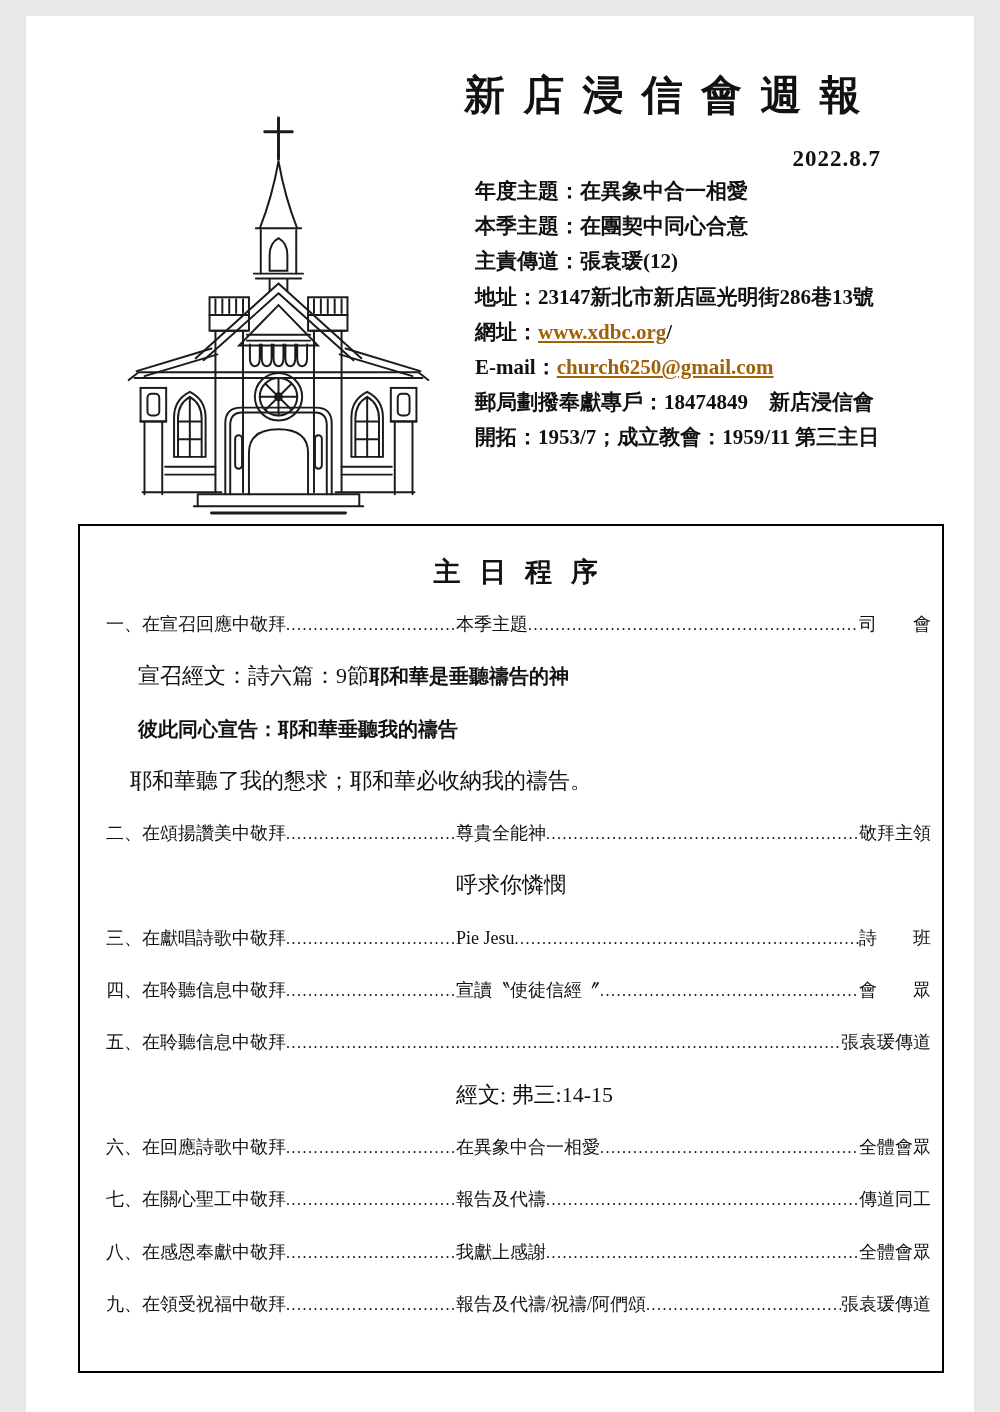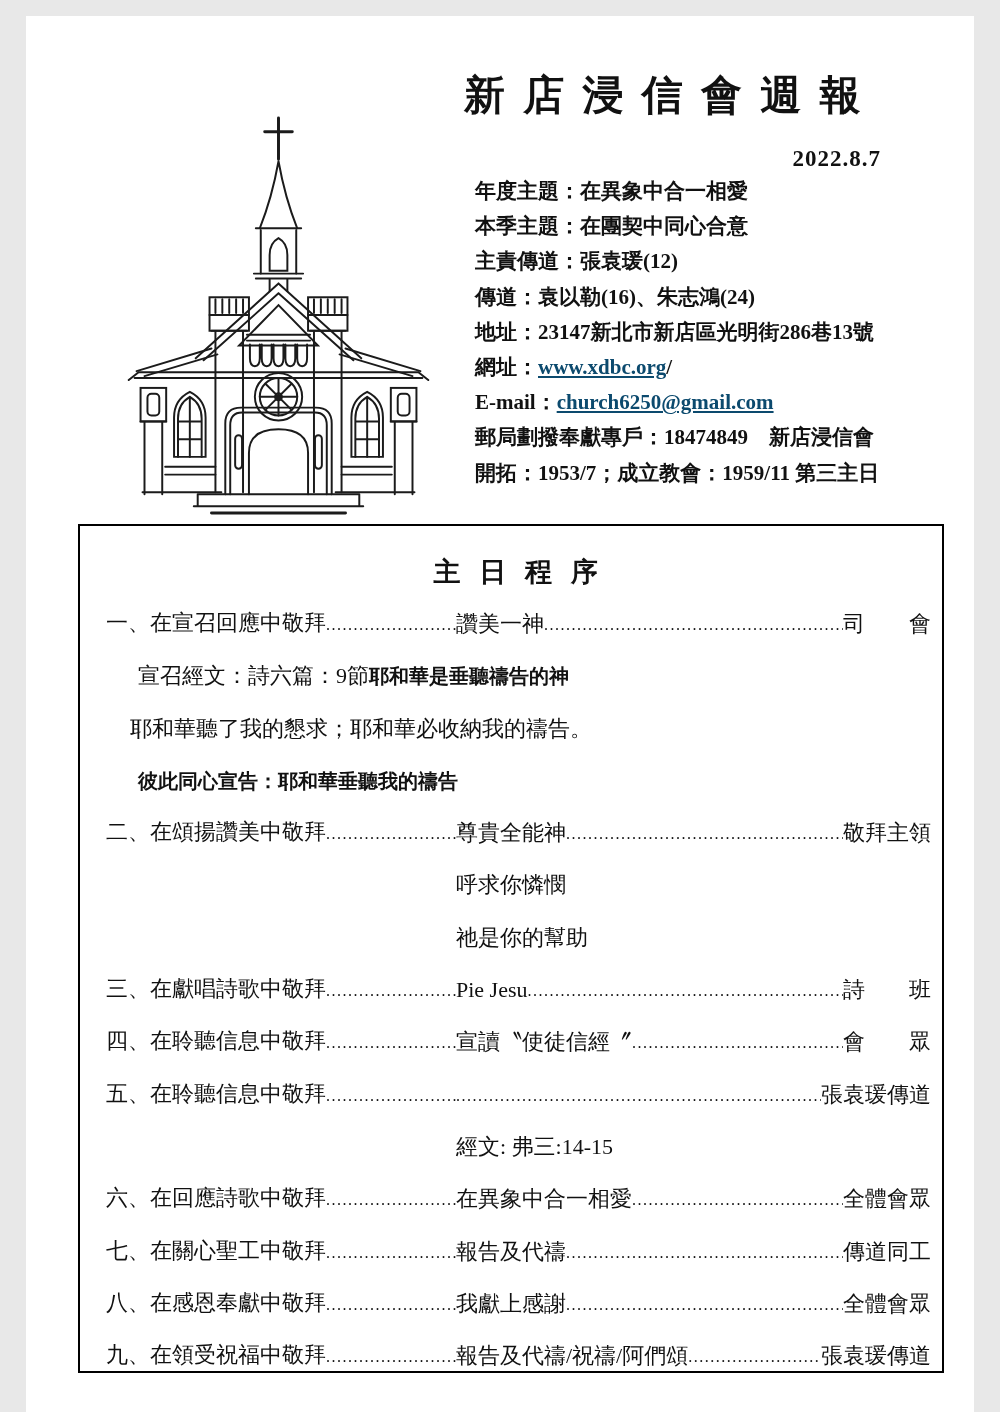--- a/index.html
+++ b/index.html
@@ -17,34 +17,34 @@
     position:absolute;top:130px;right:93px;
     font-size:23px;font-weight:bold;letter-spacing:1px;
   }
   .church-art{position:absolute;left:85px;top:94px;}
   
   .info-block{
     position:absolute;left:449px;top:158px;width:500px;
     font-size:21px;font-weight:bold;line-height:35.2px;white-space:nowrap;
   }
   .info-line{height:35.2px;}
-  a.doc-link{color:#0c4a6e;text-decoration:underline;font-weight:bold;cursor:pointer;}
+  a.doc-link{color:#a16207;text-decoration:underline;font-weight:bold;cursor:pointer;}
   
   .service-box{
     position:absolute;left:52px;top:508px;width:866px;height:849px;
     border:2.5px solid #000;box-sizing:border-box;
     padding:14px 11px 0 26px;
   }
   .service-heading{
     text-align:center;font-size:27px;font-weight:bold;letter-spacing:6px;
     margin:13px 0 7px 0;line-height:38px;
   }
   .pline{
-    display:flex;align-items:center;height:52.3px;line-height:52.3px;
-    font-size:22px;white-space:nowrap;
+    display:flex;align-items:flex-start;height:52.3px;line-height:52.3px;
+    font-size:18px;white-space:nowrap;
   }
   .pline .c1{flex:0 0 350px;display:flex;align-items:baseline;overflow:hidden;}
   .pline .c2{flex:0 0 auto;}
   .pline .c3{flex:0 0 auto;text-align:right;}
   .dots{flex:1 1 0;overflow:hidden;white-space:nowrap;min-width:8px;}
   .dots::before{
     content:"......................................................................................................................................................";
     font-size:16px;letter-spacing:1.5px;color:#141414;
   }
   .subline{display:block;height:52.3px;line-height:52.3px;font-size:22px;white-space:nowrap;}
@@ -118,59 +118,57 @@
     </svg>
   </div>
 
   <div class="masthead-title">新 店 浸 信 會 週 報</div>
   <div class="issue-date">2022.8.7</div>
 
   <div class="info-block">
     <div class="info-line">年度主題：在異象中合一相愛</div>
     <div class="info-line">本季主題：在團契中同心合意</div>
     <div class="info-line">主責傳道：張袁瑗(12)</div>
-    <div class="info-line">傳道：袁以勒(16)、朱志鴻(24)</div>
     <div class="info-line">地址：23147新北市新店區光明街286巷13號</div>
     <div class="info-line"><span>網址：</span><a class="doc-link">www.xdbc.org</a><span>/</span></div>
     <div class="info-line"><span>E-mail：</span><a class="doc-link">church6250@gmail.com</a></div>
     <div class="info-line">郵局劃撥奉獻專戶：18474849　新店浸信會</div>
     <div class="info-line">開拓：1953/7；成立教會：1959/11 第三主日</div>
   </div>
 
   <div class="service-box">
     <div class="service-heading">主 日 程 序</div>
 
     <div class="pline">
       <span class="c1">
           <span>一、在宣召回應中敬拜</span>
           <span class="dots"></span>
         </span>
-      <span class="c2">讚美一神</span>
+      <span class="c2">本季主題</span>
       <span class="dots"></span>
       <span class="c3">司　　會</span>
     </div>
 
     <div class="subline ind-a">
       <span>宣召經文：詩六篇：9節</span><span class="bold-lg">耶和華是垂聽禱告的神</span>
     </div>
+    <div class="subline ind-a bold-lg">彼此同心宣告：耶和華垂聽我的禱告</div>
     <div class="subline ind-b">耶和華聽了我的懇求；耶和華必收納我的禱告。</div>
-    <div class="subline ind-a bold-lg">彼此同心宣告：耶和華垂聽我的禱告</div>
 
     <div class="pline">
       <span class="c1">
           <span>二、在頌揚讚美中敬拜</span>
           <span class="dots"></span>
         </span>
       <span class="c2">尊貴全能神</span>
       <span class="dots"></span>
       <span class="c3">敬拜主領</span>
     </div>
 
     <div class="subline ind-mid">呼求你憐憫</div>
-    <div class="subline ind-mid">祂是你的幫助</div>
 
     <div class="pline">
       <span class="c1">
           <span>三、在獻唱詩歌中敬拜</span>
           <span class="dots"></span>
         </span>
       <span class="c2">Pie Jesu</span>
       <span class="dots"></span>
       <span class="c3">詩　　班</span>
     </div>

